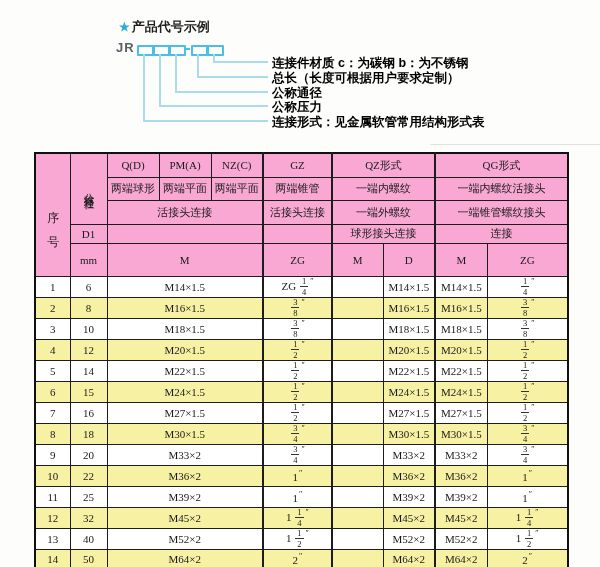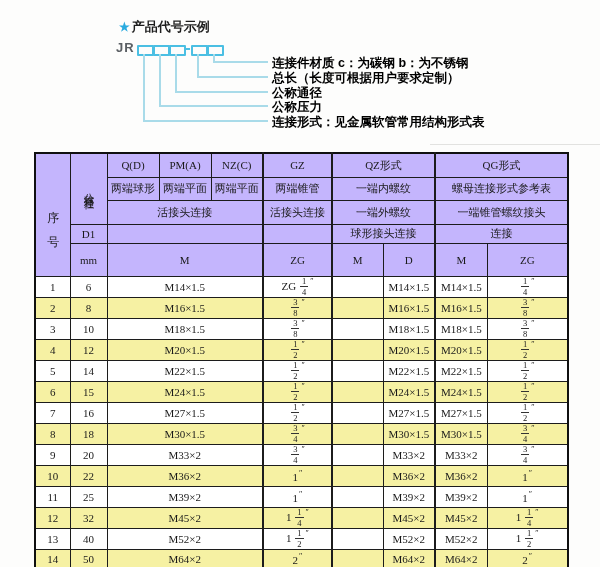--- a/index.html
+++ b/index.html
@@ -19,21 +19,21 @@
   .tbl-title{position:absolute;left:36px;top:122px;font-size:17.5px;font-weight:bold;color:#000;
              font-family:"Liberation Serif",serif;letter-spacing:1.5px;}
   .faint-rule{position:absolute;left:430px;top:144px;width:170px;height:1px;background:#e2e2e0;}
 
   
   table.ref{position:absolute;left:34px;top:152px;border-collapse:collapse;table-layout:fixed;
             width:533px;font-family:"Liberation Serif",serif;color:#1a1a1a;}
   table.ref th,table.ref td{border:1px solid #1c1c1c;padding:0 1px;text-align:center;vertical-align:middle;
             font-size:11px;font-weight:normal;overflow:hidden;white-space:nowrap;}
   table.ref{border:2px solid #101010;}
-  table.ref th{background:#c4b5fd;}
+  table.ref th{background:#f9a8d4;}
   tr.hr1{height:24px;} tr.hr2{height:23px;} tr.hr3{height:24px;} tr.hr4{height:19px;} tr.hr5{height:33px;}
   tbody.data tr{height:21px;background:#fff;}
   tbody.data tr.alt{background:#f6f1a3;}
   .gb{border-left-width:2px !important;}
   .v1{writing-mode:vertical-rl;text-orientation:upright;letter-spacing:26px;font-size:12px;display:inline-block;margin-top:26px;}
   .v2{writing-mode:vertical-rl;text-orientation:upright;letter-spacing:2px;font-size:10.5px;display:inline-block;margin-top:2px;}
 
   
   .fr{display:inline-block;vertical-align:middle;text-align:center;line-height:1;font-size:8.5px;margin:0 1px;}
   .fr .n{display:block;padding:0 2px 1px;border-bottom:1px solid #333;}
@@ -100,21 +100,21 @@
         <th class="gb">GZ</th>
         <th class="gb" colspan="2">QZ形式</th>
         <th class="gb" colspan="2">QG形式</th>
       </tr>
       <tr class="hr2">
         <th>两端球形</th>
         <th>两端平面</th>
         <th>两端平面</th>
         <th class="gb">两端锥管</th>
         <th class="gb" colspan="2">一端内螺纹</th>
-        <th class="gb" colspan="2">螺母连接形式参考表</th>
+        <th class="gb" colspan="2">一端内螺纹活接头</th>
       </tr>
       <tr class="hr3">
         <th colspan="3">活接头连接</th>
         <th class="gb">活接头连接</th>
         <th class="gb" colspan="2">一端外螺纹</th>
         <th class="gb" colspan="2">一端锥管螺纹接头</th>
       </tr>
       <tr class="hr4">
         <th>D1</th>
         <th colspan="3"></th>

